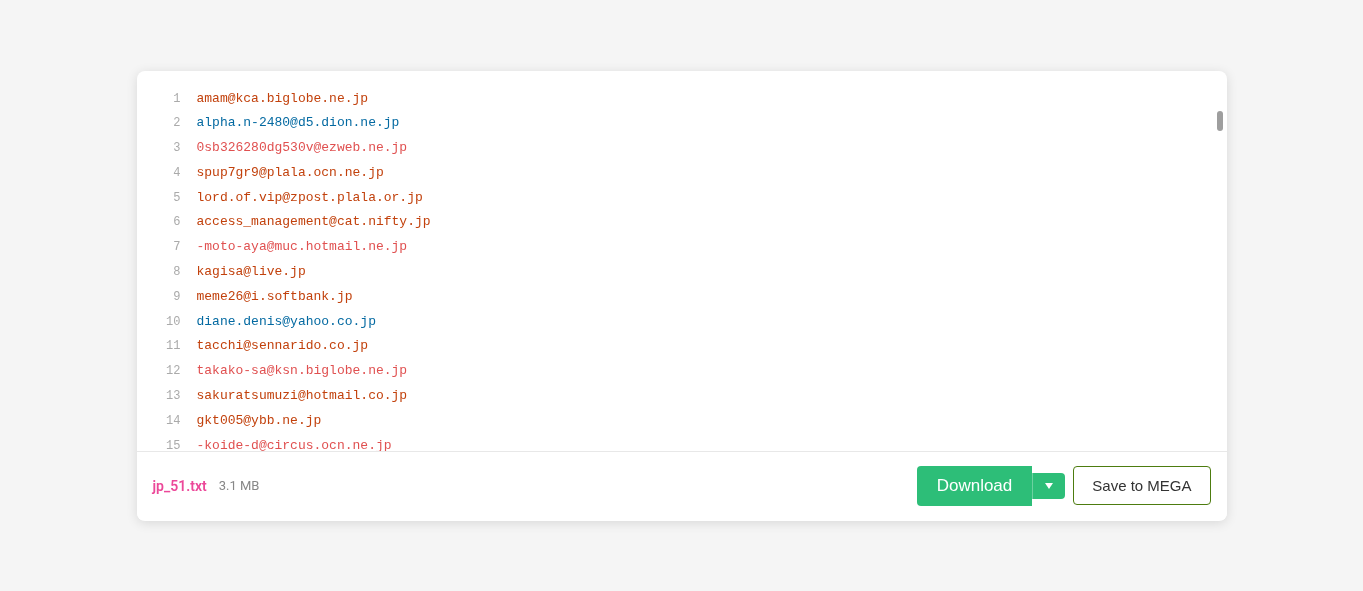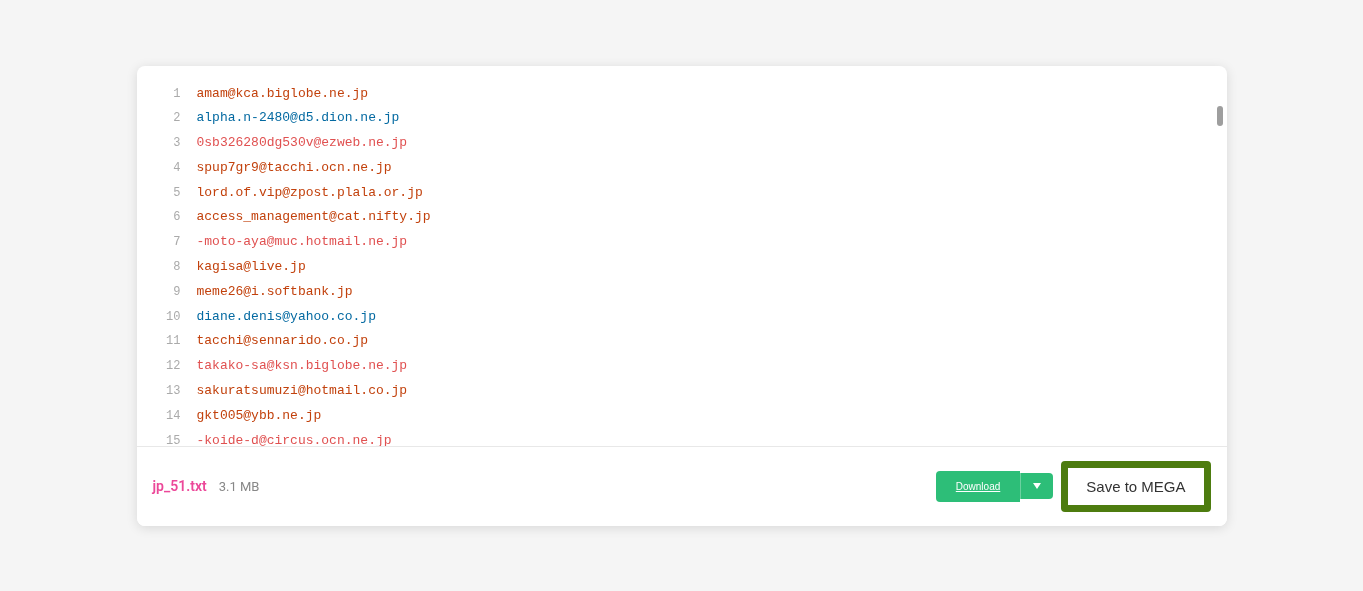--- a/index.html
+++ b/index.html
@@ -107,47 +107,46 @@
       display: flex;
       align-items: center;
       gap: 0;
     }
 
     .download-btn-main {
       background: #2dbe78;
       color: #fff;
       border: none;
       padding: 10px 20px;
-      font-size: 10px;
+      font-size: 17px;
       font-weight: 500;
       cursor: pointer;
       border-radius: 4px 0 0 4px;
       display: flex;
       align-items: center;
       gap: 6px;
-      text-decoration: underline;
     }
 
     .download-btn-dropdown {
       background: #2dbe78;
       color: #fff;
       border: none;
       border-left: 1px solid rgba(255,255,255,0.3);
       padding: 10px 12px;
       font-size: 14px;
       cursor: pointer;
       border-radius: 0 4px 4px 0;
       display: flex;
       align-items: center;
     }
 
     .save-mega-btn {
       background: #fff;
       color: #333;
-      border: 7px solid #4d7c0f;
+      border: 1px solid #4d7c0f;
       padding: 10px 18px;
       font-size: 15px;
       font-weight: 500;
       cursor: pointer;
       border-radius: 4px;
       margin-left: 8px;
     }
 
     .chevron-down {
       display: inline-block;
@@ -182,21 +181,21 @@
       <div class="line-row">
         <span class="line-number">2</span>
         <span class="line-email blue">alpha.n-2480@d5.dion.ne.jp</span>
       </div>
       <div class="line-row">
         <span class="line-number">3</span>
         <span class="line-email red">0sb326280dg530v@ezweb.ne.jp</span>
       </div>
       <div class="line-row">
         <span class="line-number">4</span>
-        <span class="line-email">spup7gr9@tacchi.ocn.ne.jp</span>
+        <span class="line-email">spup7gr9@plala.ocn.ne.jp</span>
       </div>
       <div class="line-row">
         <span class="line-number">5</span>
         <span class="line-email">lord.of.vip@zpost.plala.or.jp</span>
       </div>
       <div class="line-row">
         <span class="line-number">6</span>
         <span class="line-email">access_management@cat.nifty.jp</span>
       </div>
       <div class="line-row">

